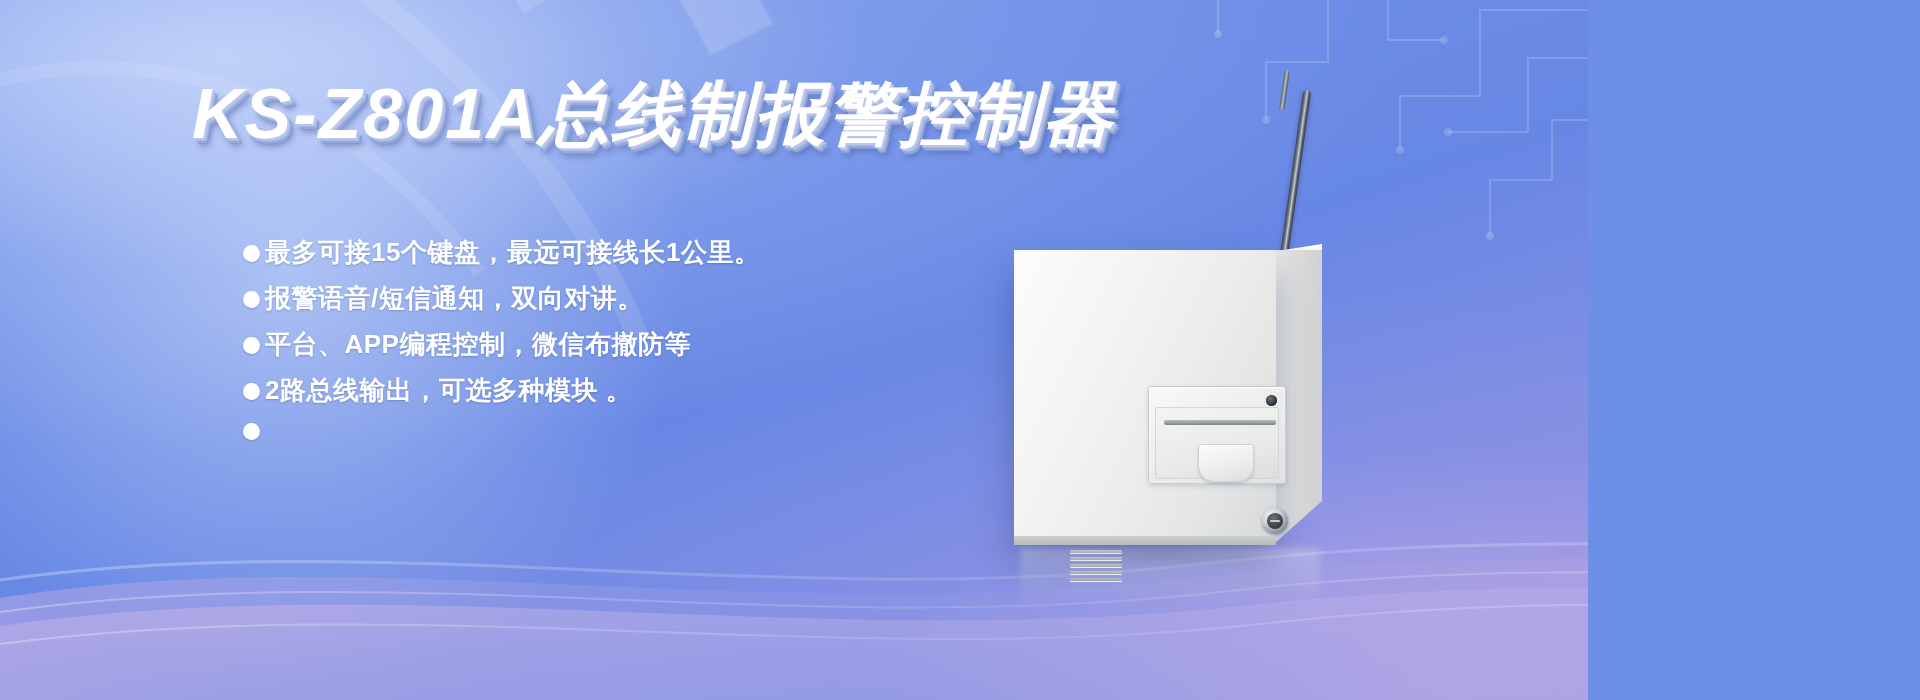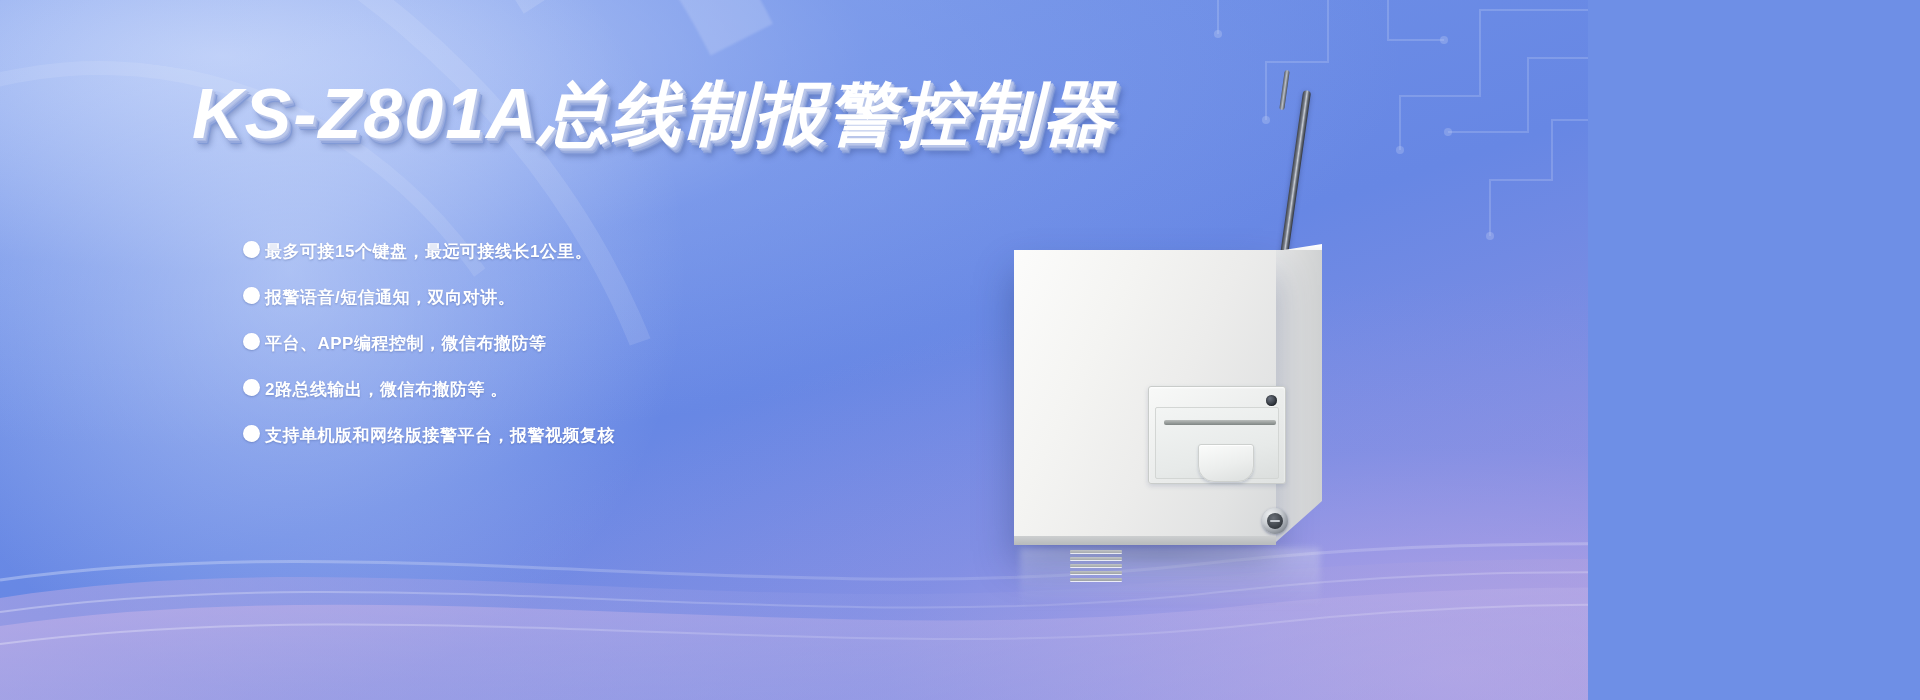--- a/index.html
+++ b/index.html
@@ -54,21 +54,21 @@
     letter-spacing:2px;color:#ffffff;white-space:nowrap;
     text-shadow:
       2px 2px 0 #b9c6ea, 3px 3px 0 #aab9e4, 4px 5px 0 #96a9dd,
       5px 6px 1px #8099d6, 6px 8px 6px rgba(40,60,120,.40);
   }
 
   
   #features{position:absolute;left:243px;top:238px;width:760px;}
   .feature{
     display:flex;align-items:baseline;
-    color:#ffffff;font-size:17px;line-height:28px;font-weight:bold;
+    color:#ffffff;font-size:26px;line-height:28px;font-weight:bold;
     margin-bottom:18px;white-space:nowrap;
     text-shadow:0 1px 2px rgba(40,60,120,.30);
   }
   .bullet{
     display:inline-block;width:17px;height:17px;border-radius:50%;
     background:#ffffff;margin-right:5px;flex:0 0 auto;
     position:relative;top:1px;
     box-shadow:0 1px 2px rgba(40,60,120,.30);
   }
   .ftext{letter-spacing:.5px;}
@@ -251,26 +251,25 @@
       <span class="ftext">报警语音/短信通知，双向对讲。</span>
     </div>
 
     <div class="feature">
       <span class="bullet"></span>
       <span class="ftext">平台、APP编程控制，微信布撤防等</span>
     </div>
 
     <div class="feature">
       <span class="bullet"></span>
-      <span class="ftext">2路总线输出，微信布撤防等 。</span>
-    </div>
-
-    <div class="feature">
-      <span class="bullet"></span>
-      <span class="ftext">支持单机版和网络版接警平台，报警视频复核</span>
+      <span class="ftext">2路总线输出，可选多种模块 。</span>
+    </div>
+
+    <div class="feature">
+      <span class="bullet"></span>
     </div>
 
   </div>
 
   <div id="product">
     <div class="antenna-tip"></div>
     <div class="antenna"></div>
     <div class="antenna-base"></div>
 
     <div class="box-floor-shadow"></div>

